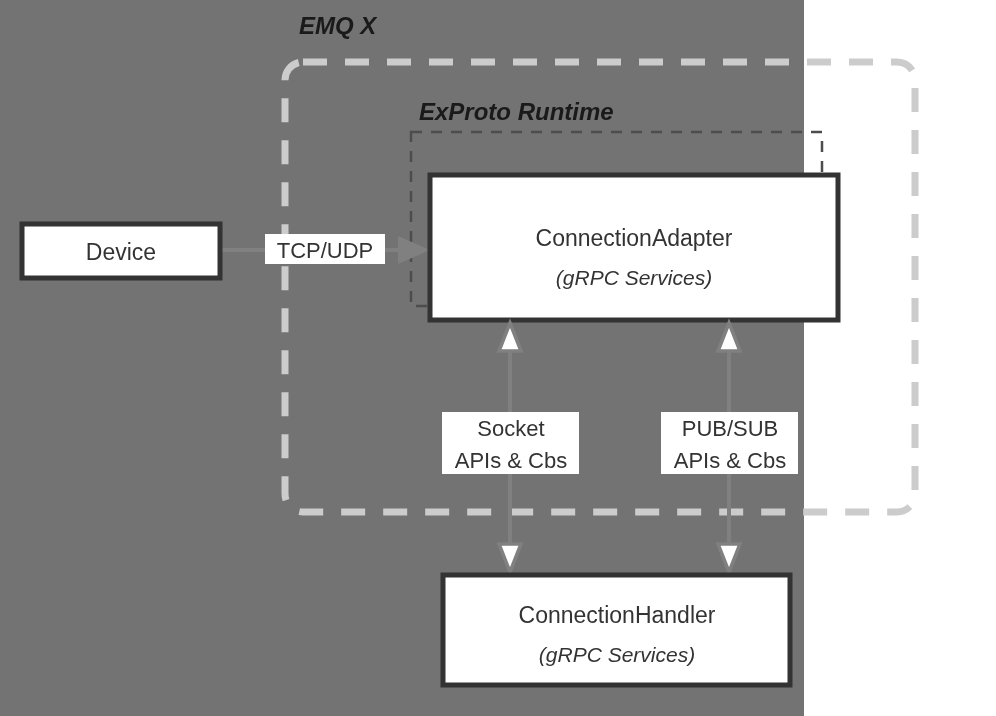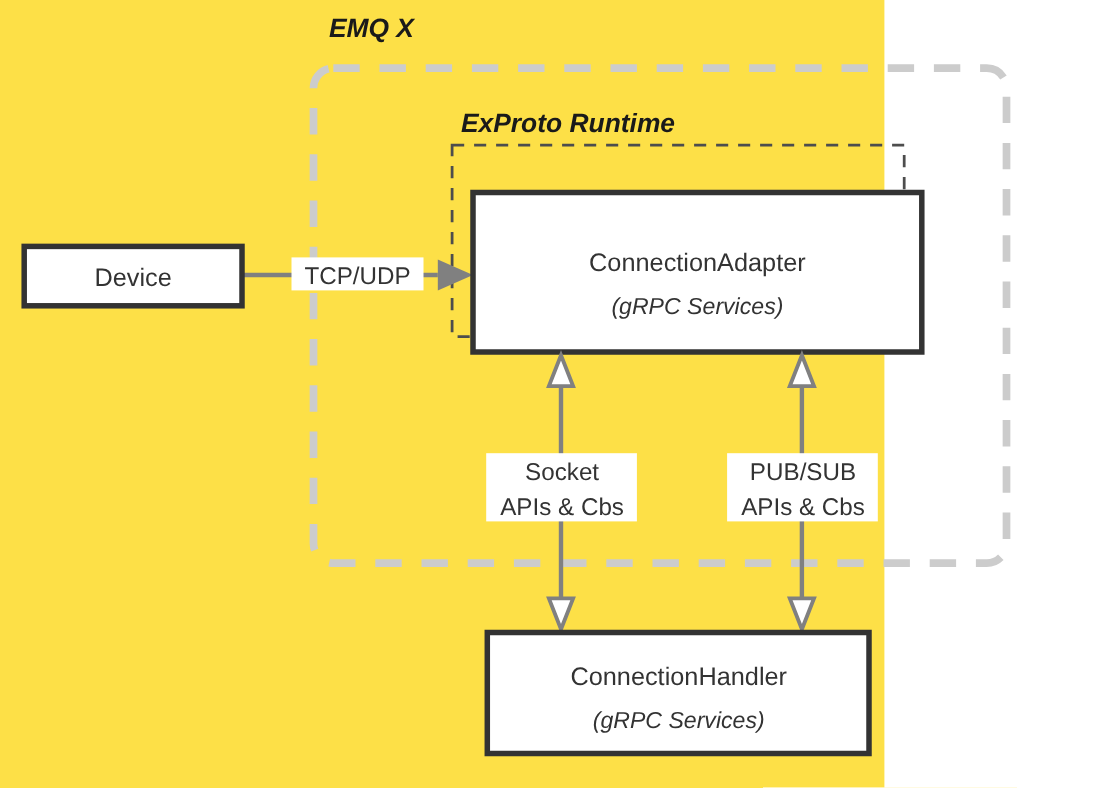--- a/index.html
+++ b/index.html
@@ -10,21 +10,21 @@
   body {
     width: 996px;
     height: 716px;
     font-family: "Liberation Sans", sans-serif;
     overflow: hidden;
   }
   #diagram-root {
     position: relative;
     width: 804px;
     height: 716px;
-    background: #fde047;
+    background: #737373;
   }
   svg#diagram-svg {
     display: block;
     width: 996px;
     height: 716px;
   }
   .box-label {
     font-family: "Liberation Sans", sans-serif;
     font-size: 23px;
     fill: #333333;

